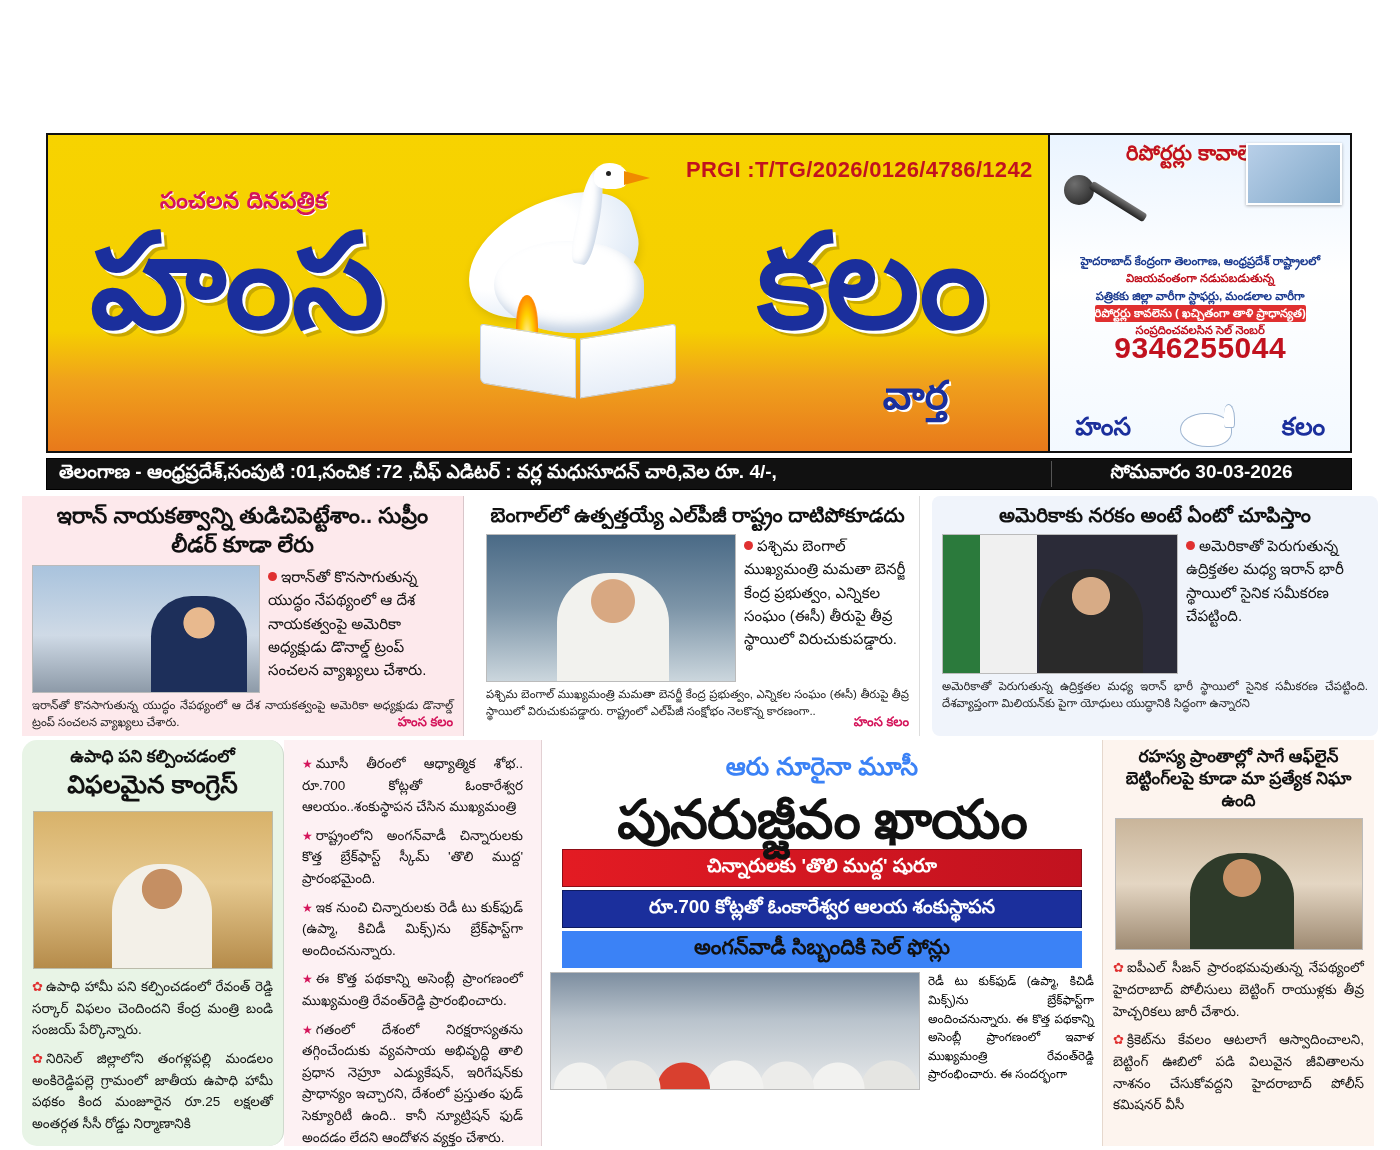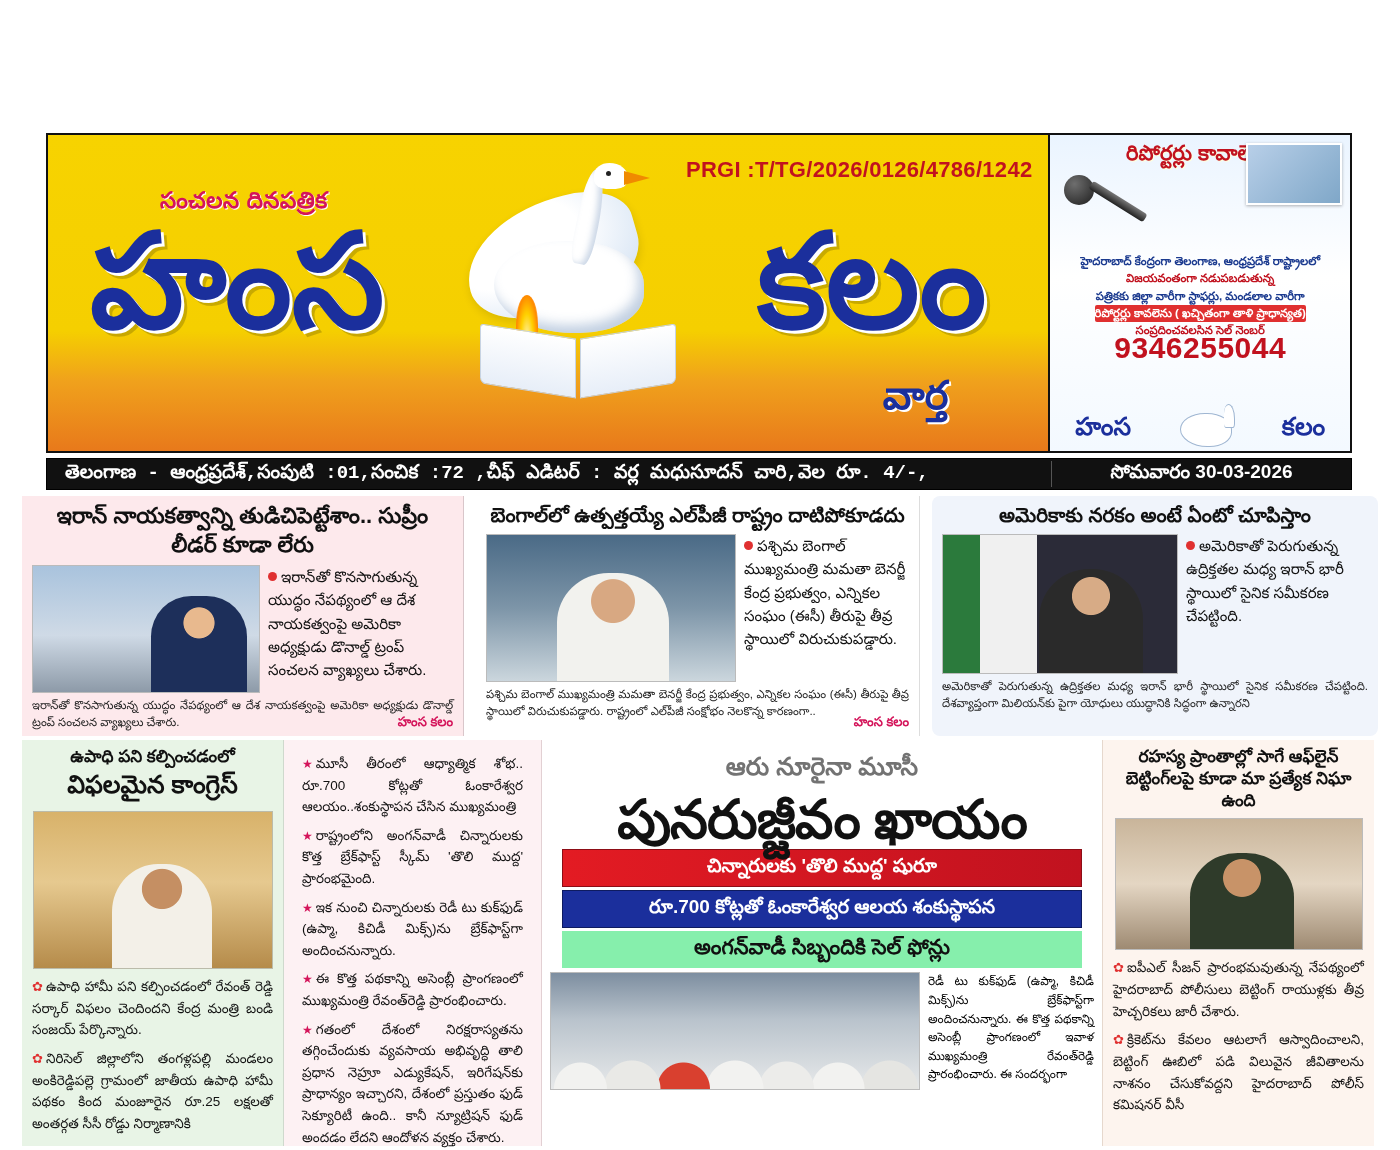--- a/index.html
+++ b/index.html
@@ -223,24 +223,23 @@
     background: #111;
     color: #fff;
     display: flex;
     align-items: center;
     border: 1px solid #000;
   }
   .strip-left {
     flex: 1;
     font-size: 19px;
     font-weight: bold;
-    padding-left: 18px;
+    padding-left: 12px;
     white-space: nowrap;
     overflow: hidden;
-    font-family: Liberation Mono, monospace;
   }
   .strip-right {
     width: 300px;
     text-align: center;
     font-size: 19px;
     font-weight: bold;
     border-left: 1px solid #555;
     background: #111;
   }
 
@@ -327,21 +326,21 @@
     font-size: 13px; font-weight: bold; color: #d4145a;
   }
 
   
   .lower {
     position: absolute;
     left: 22px; top: 740px;
     width: 1356px; height: 406px;
     display: flex;
   }
-  .lc1 { width: 262px; background: #e8f4e6; border-right: 1px solid #cfd9cd; padding: 6px 10px; }
+  .lc1 { width: 262px; background: #e8f4e6; border-right: 1px solid #cfd9cd; padding: 6px 10px; border-radius: 15px; }
   .lc2 { width: 258px; background: #fdf1f3; border-right: 1px solid #e2d0d3; padding: 6px 18px; }
   .lc3 { width: 560px; background: #ffffff; padding: 4px 8px; position: relative; }
   .lc4 { width: 272px; background: #fdf4ee; border-left: 1px solid #e6d8cd; padding: 6px 10px; }
 
   .kicker {
     font-size: 17px; font-weight: bold; color: #111; text-align: center; line-height: 1.3;
   }
   .sub-head {
     font-size: 25px; font-weight: bold; color: #111; text-align: center; margin-top: 2px;
   }
@@ -359,21 +358,21 @@
   }
   .para {
     font-size: 13.5px; line-height: 1.6; color: #111; margin-top: 7px; text-align: justify;
   }
   .flower {
     display: inline-block; color: #e03030; font-size: 13px; margin-right: 3px;
   }
   .star { display: inline-block; color: #d4145a; font-size: 12px; margin-right: 3px; }
 
   .mid-kicker {
-    text-align: center; font-size: 25px; font-weight: bold; color: #737373; margin-top: 8px;
+    text-align: center; font-size: 25px; font-weight: bold; color: #3b82f6; margin-top: 8px;
   }
   .mid-title {
     text-align: center;
     font-size: 54px;
     font-weight: bold;
     color: #111;
     line-height: 1.12;
     margin-top: 2px;
     letter-spacing: -1px;
   }
@@ -381,21 +380,21 @@
   .band1 {
     background: linear-gradient(90deg,#e31b23,#c1121f);
     color: #fff; font-size: 19px; font-weight: bold; text-align: center;
     padding: 5px 0; border: 1px solid #8d0d16;
   }
   .band2 {
     background: #1b2f9c; color: #fff; font-size: 19px; font-weight: bold;
     text-align: center; padding: 5px 0; border: 1px solid #0e1b60; margin-top: 3px;
   }
   .band3 {
-    background: #86efac; color: #111; font-size: 21px; font-weight: bold;
+    background: #3b82f6; color: #111; font-size: 21px; font-weight: bold;
     text-align: center; padding: 4px 0; margin-top: 3px;
   }
   .mid-bottom { display: flex; gap: 8px; margin-top: 4px; }
   .ph-crowd {
     width: 370px; height: 118px;
     background: linear-gradient(180deg,#7d8ea0 0%, #b9c3cc 40%, #e7e9ea 100%);
     border: 1px solid #bbb;
     position: relative; overflow: hidden;
   }
   .ph-crowd:before {

